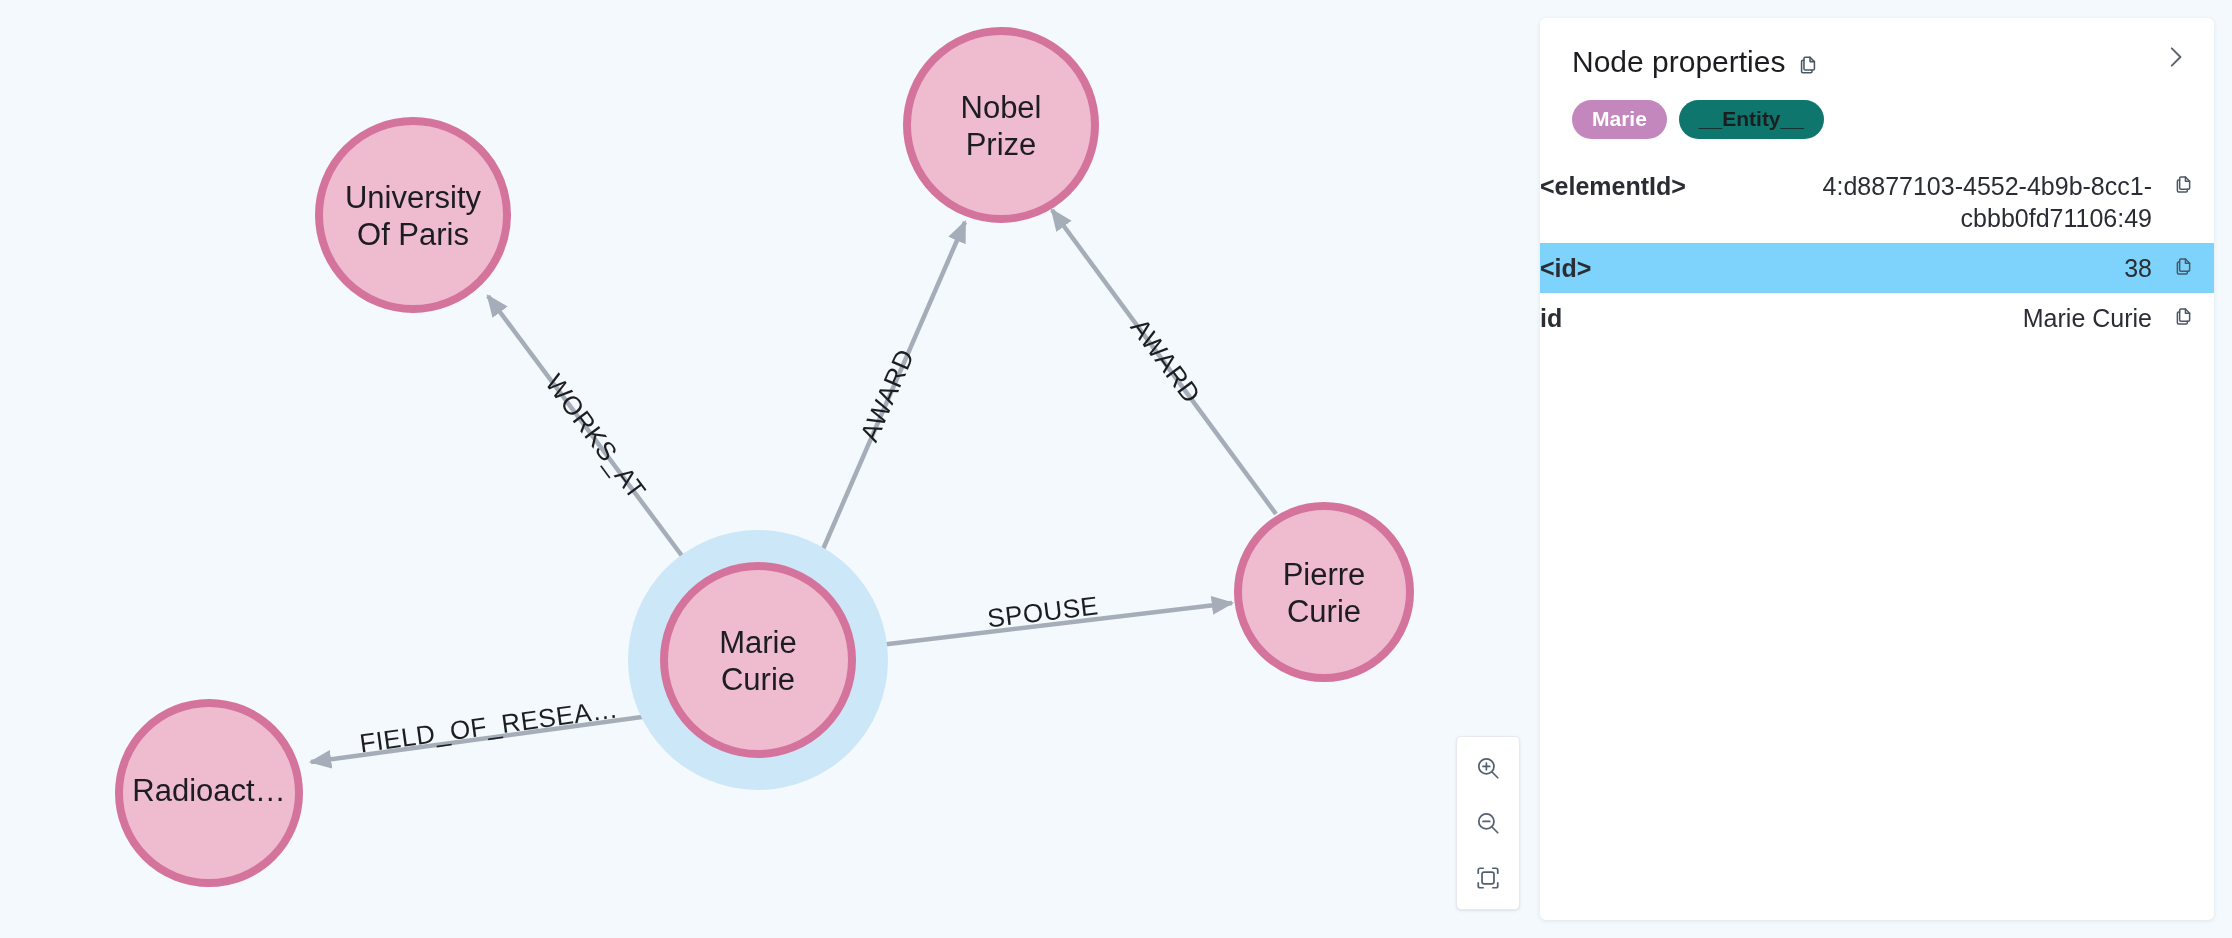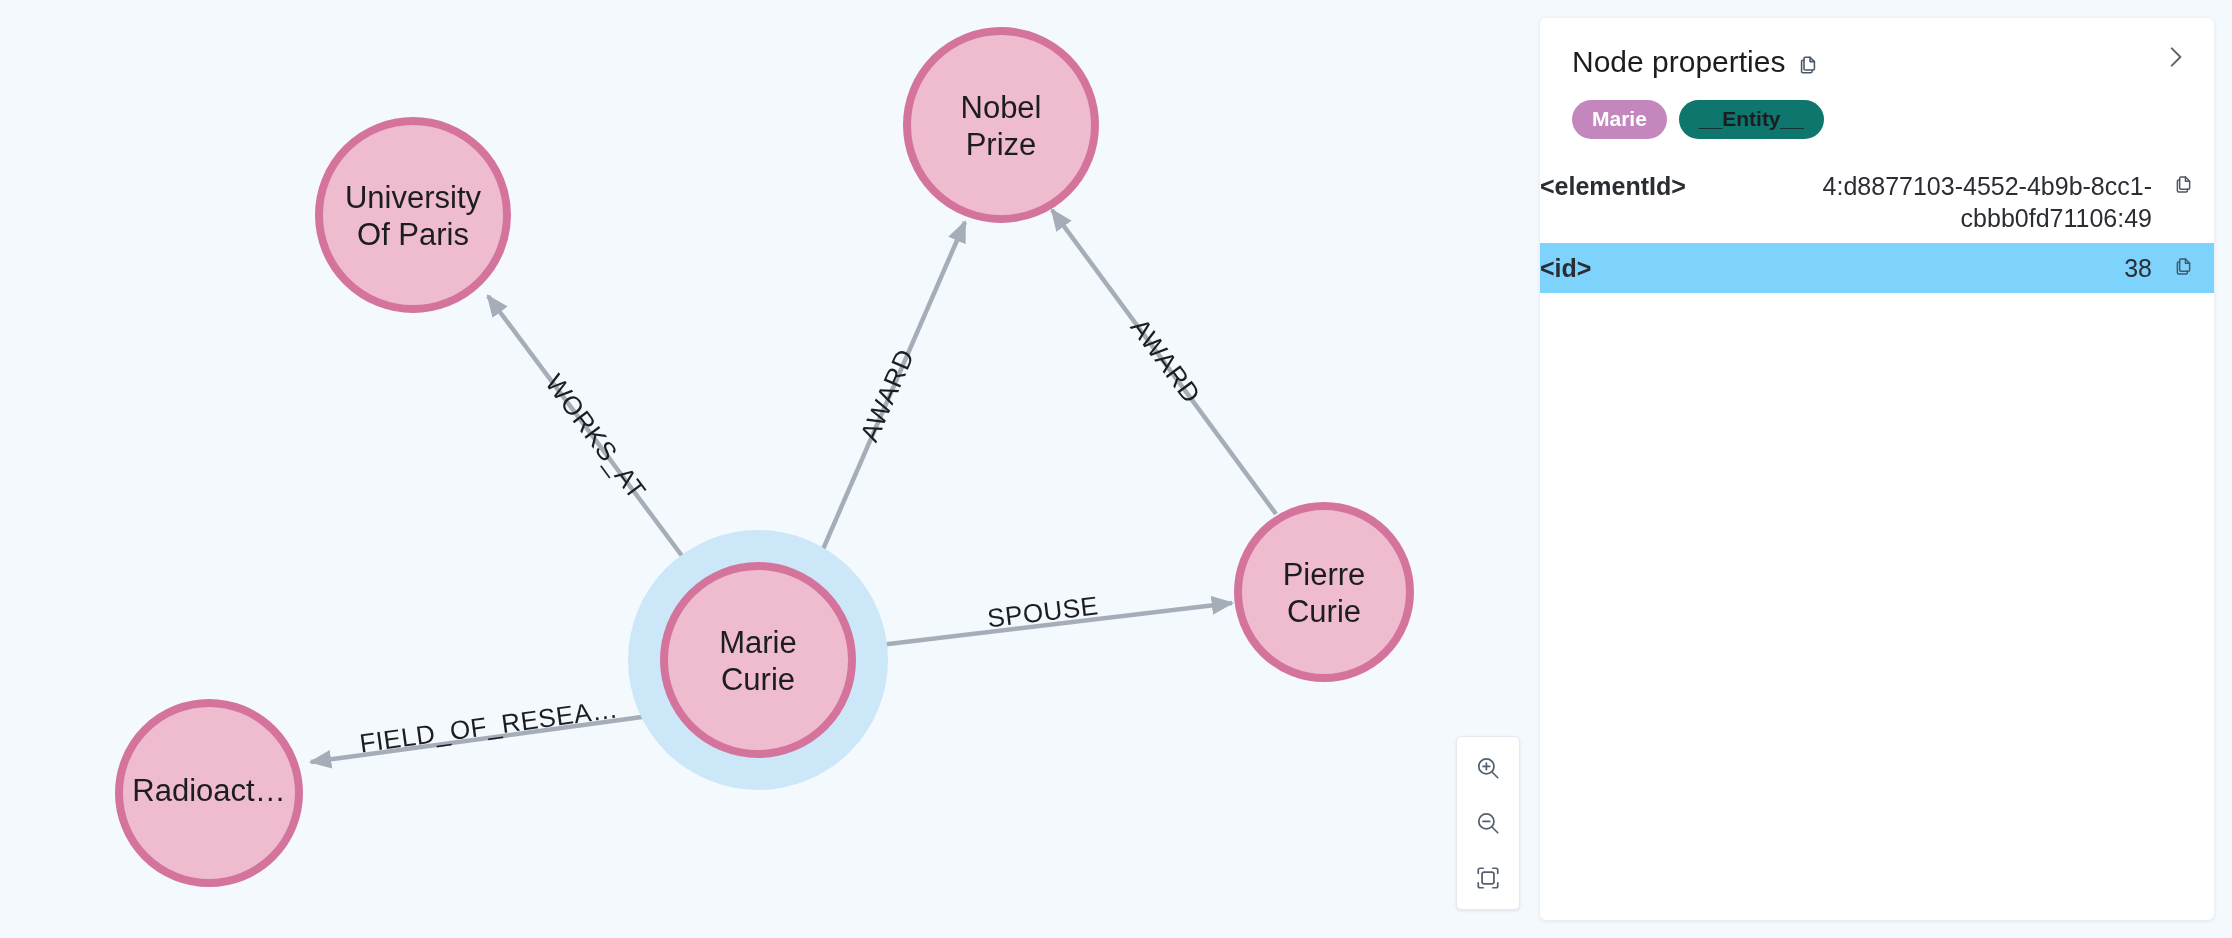--- a/index.html
+++ b/index.html
@@ -348,16 +348,29 @@
             <span class="copy-icon-wrap">
               <svg width="21" height="21" viewBox="0 0 24 24" fill="none" stroke="#4a5766" stroke-width="1.7" stroke-linejoin="round" stroke-linecap="round">
                 <path d="M9 3.5 h5.2 L19 8.3 V16 a1.4 1.4 0 0 1 -1.4 1.4 H9 A1.4 1.4 0 0 1 7.6 16 V4.9 A1.4 1.4 0 0 1 9 3.5 z"></path>
                 <path d="M14.2 3.5 V8.3 H19"></path>
                 <path d="M7.6 6.8 H6.4 A1.4 1.4 0 0 0 5 8.2 V19.1 A1.4 1.4 0 0 0 6.4 20.5 H15 A1.4 1.4 0 0 0 16.4 19.1 V17.4"></path>
               </svg>
             </span>
           </td>
         </tr>
 
+        <tr>
+          <td class="prop-key">id</td>
+          <td class="prop-val">Marie Curie</td>
+          <td class="prop-copy">
+            <span class="copy-icon-wrap">
+              <svg width="21" height="21" viewBox="0 0 24 24" fill="none" stroke="#4a5766" stroke-width="1.7" stroke-linejoin="round" stroke-linecap="round">
+                <path d="M9 3.5 h5.2 L19 8.3 V16 a1.4 1.4 0 0 1 -1.4 1.4 H9 A1.4 1.4 0 0 1 7.6 16 V4.9 A1.4 1.4 0 0 1 9 3.5 z"></path>
+                <path d="M14.2 3.5 V8.3 H19"></path>
+                <path d="M7.6 6.8 H6.4 A1.4 1.4 0 0 0 5 8.2 V19.1 A1.4 1.4 0 0 0 6.4 20.5 H15 A1.4 1.4 0 0 0 16.4 19.1 V17.4"></path>
+              </svg>
+            </span>
+          </td>
+        </tr>
       </tbody>
     </table>
   </div>
 </div>
 
 </body></html>

